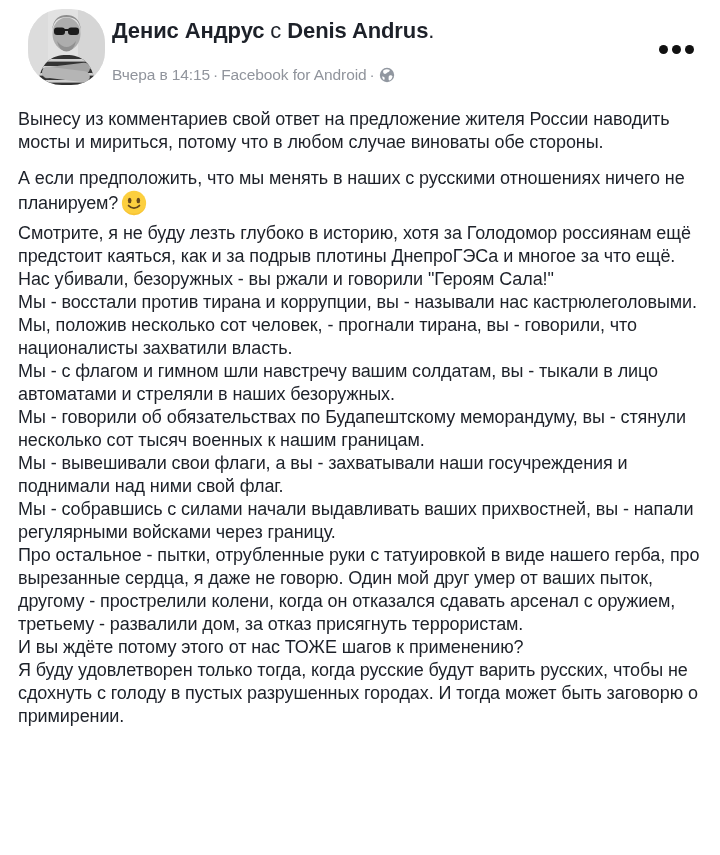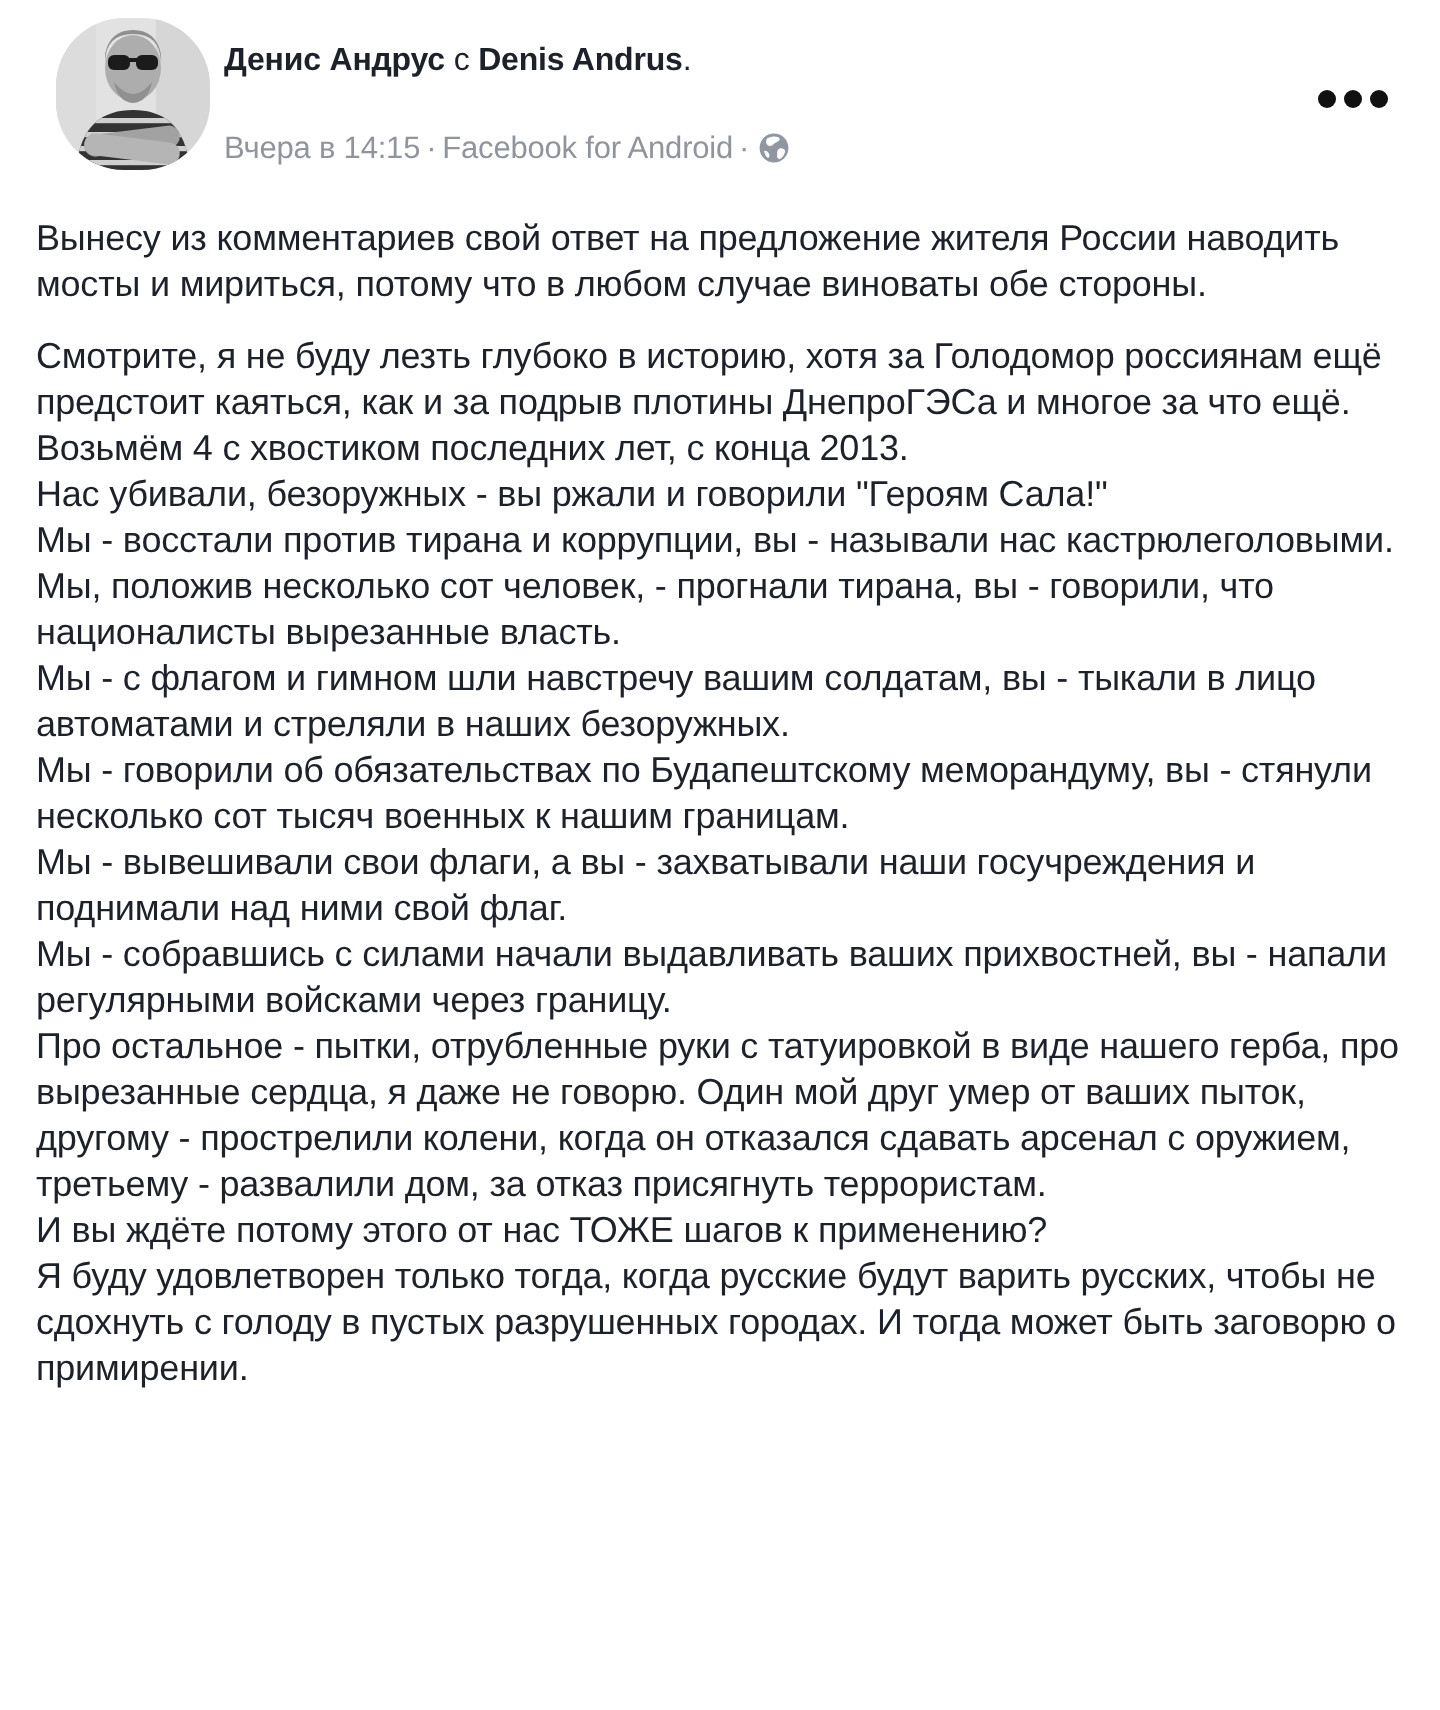--- a/index.html
+++ b/index.html
@@ -20,21 +20,21 @@
     position: absolute;
     left: 28px; top: 9px;
     width: 77px; height: 76px;
     border-radius: 34px;
     overflow: hidden;
     cursor: pointer;
   }
   .avatar svg { display: block; }
   .header-text { position: absolute; left: 112px; top: 20px; }
   .name-line {
-    font-size: 16px;
+    font-size: 22px;
     line-height: 22px;
     color: #1d2129;
     letter-spacing: -0.1px;
   }
   .name-line .bold { font-weight: 700; cursor: pointer; }
   .meta-line {
     margin-top: 24px;
     font-size: 15.5px;
     color: #90949c;
     letter-spacing: -0.1px;
@@ -129,25 +129,33 @@
       <span class="dot"></span>
     </div>
 
   </div>
 
   <div class="body">
 
     <p class="para1">Вынесу из комментариев свой ответ на предложение жителя России наводить мосты и мириться, потому что в любом случае виноваты обе стороны.</p>
 
     <div class="text-block">
+      <div class="text-line">
+        <span>А если предположить, что мы менять в наших с русскими отношениях ничего не планируем?</span><span class="emoji"><svg width="26" height="26" viewBox="0 0 36 36">
+          <circle cx="18" cy="18" r="16.8" fill="#fccf3f"></circle>
+          <path d="M1.2 18 a16.8 16.8 0 0 0 33.6 0 a16.8 14.5 0 0 1 -33.6 0 Z" fill="#f3ba2d" opacity="0.55"></path>
+          <ellipse cx="12" cy="14.5" rx="2.5" ry="3.9" fill="#65471b"></ellipse>
+          <ellipse cx="24" cy="14.5" rx="2.5" ry="3.9" fill="#65471b"></ellipse>
+          <path d="M10.5 21.5 Q18 28.8 25.5 21.5" stroke="#65471b" stroke-width="2.5" fill="none" stroke-linecap="round"></path>
+        </svg></span>
+      </div>
       <div class="text-line">Смотрите, я не буду лезть глубоко в историю, хотя за Голодомор россиянам ещё предстоит каяться, как и за подрыв плотины ДнепроГЭСа и многое за что ещё.</div>
-      <div class="text-line">Возьмём 4 с хвостиком последних лет, с конца 2013.</div>
       <div class="text-line">Нас убивали, безоружных - вы ржали и говорили "Героям Сала!"</div>
       <div class="text-line">Мы - восстали против тирана и коррупции, вы - называли нас кастрюлеголовыми.</div>
-      <div class="text-line">Мы, положив несколько сот человек, - прогнали тирана, вы - говорили, что националисты вырезанные власть.</div>
+      <div class="text-line">Мы, положив несколько сот человек, - прогнали тирана, вы - говорили, что националисты захватили власть.</div>
       <div class="text-line">Мы - с флагом и гимном шли навстречу вашим солдатам, вы - тыкали в лицо автоматами и стреляли в наших безоружных.</div>
       <div class="text-line">Мы - говорили об обязательствах по Будапештскому меморандуму, вы - стянули несколько сот тысяч военных к нашим границам.</div>
       <div class="text-line">Мы - вывешивали свои флаги, а вы - захватывали наши госучреждения и поднимали над ними свой флаг.</div>
       <div class="text-line">Мы - собравшись с силами начали выдавливать ваших прихвостней, вы - напали регулярными войсками через границу.</div>
       <div class="text-line">Про остальное - пытки, отрубленные руки с татуировкой в виде нашего герба, про вырезанные сердца, я даже не говорю. Один мой друг умер от ваших пыток, другому - прострелили колени, когда он отказался сдавать арсенал с оружием, третьему - развалили дом, за отказ присягнуть террористам.</div>
       <div class="text-line">И вы ждёте потому этого от нас ТОЖЕ шагов к применению?</div>
       <div class="text-line">Я буду удовлетворен только тогда, когда русские будут варить русских, чтобы не сдохнуть с голоду в пустых разрушенных городах. И тогда может быть заговорю о примирении.</div>
     </div>
 
   </div>

